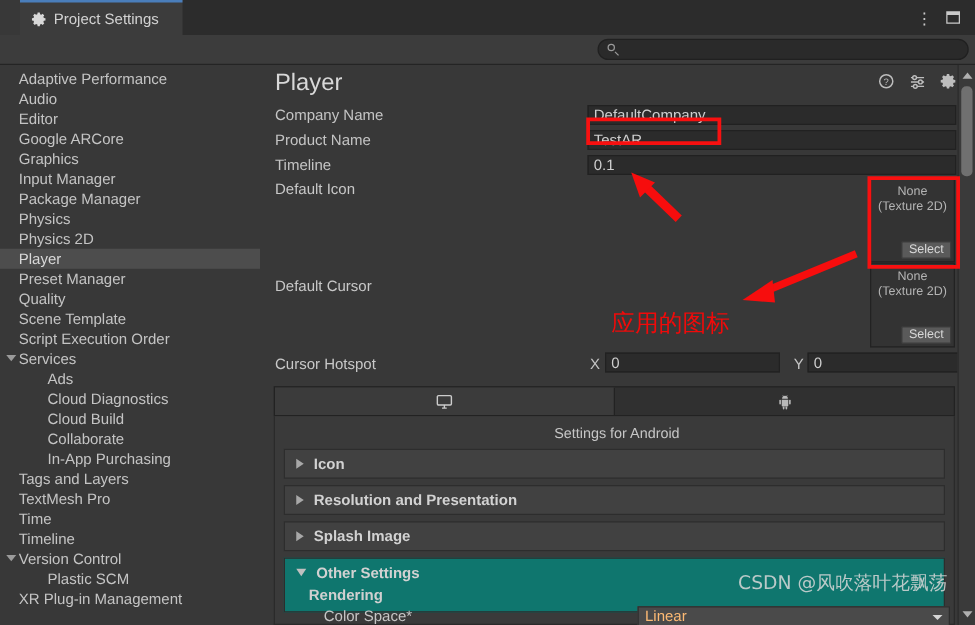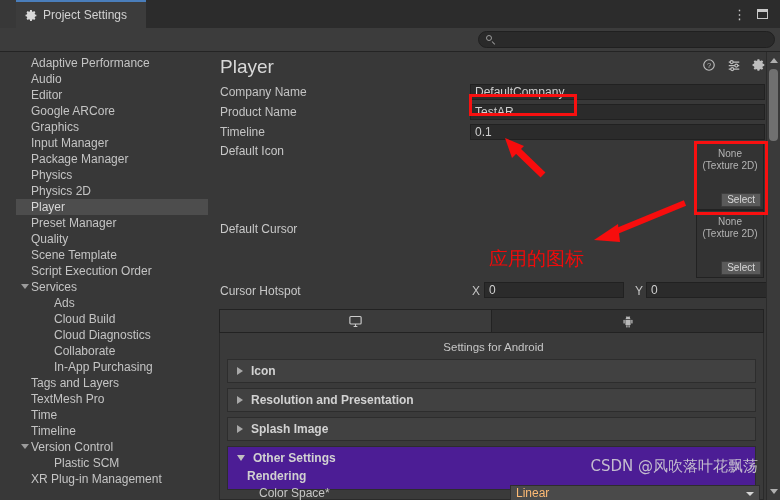--- a/index.html
+++ b/index.html
@@ -74,21 +74,20 @@
     padding-left: 4px;
   }
 
   
   .sidebar {
     position: absolute; left: 0; top: 52px; width: 231px; height: 448px;
     background: #383838;
     border-right: 1px solid #242424;
     padding-top: 3px;
     overflow: hidden;
-    padding-left: 16px;
   }
   .side-item {
     height: 16px; line-height: 16px;
     padding-left: 15px;
     font-size: 12px; color: #c4c4c4;
     white-space: nowrap; cursor: default;
     position: relative;
   }
   .side-item.indent { padding-left: 38px; }
   .side-item.selected { background: #4d4d4d; color: #d8d8d8; }
@@ -175,21 +174,21 @@
     position: absolute; left: 11px; top: 281px; width: 545px; height: 167px;
     background: #3a3a3a; border: 1px solid #2a2a2a; border-top: none;
     padding: 5px 7px 0 7px;
   }
   .settings-title { font-size: 11.5px; color: #c6c6c6; margin: 3px 0 6px 4px; text-align: center; }
   .foldout {
     position: relative; height: 24px; margin-bottom: 5px;
     background: #414141; border: 1px solid #2d2d2d;
     display: flex; align-items: center;
   }
-  .foldout.open { background: #4c1d95; }
+  .foldout.open { background: #0f766e; }
   .fold-tri-closed {
     margin-left: 9px; width: 0; height: 0;
     border-top: 4.5px solid transparent; border-bottom: 4.5px solid transparent;
     border-left: 6px solid #a8a8a8;
   }
   .fold-tri-open {
     margin-left: 9px; width: 0; height: 0;
     border-left: 4.5px solid transparent; border-right: 4.5px solid transparent;
     border-top: 6px solid #c0c0c0;
   }
@@ -283,22 +282,22 @@
         <div class="side-item"><span>Package Manager</span></div>
         <div class="side-item"><span>Physics</span></div>
         <div class="side-item"><span>Physics 2D</span></div>
         <div class="side-item selected"><span>Player</span></div>
         <div class="side-item"><span>Preset Manager</span></div>
         <div class="side-item"><span>Quality</span></div>
         <div class="side-item"><span>Scene Template</span></div>
         <div class="side-item"><span>Script Execution Order</span></div>
         <div class="side-item"><span class="tri"></span><span>Services</span></div>
         <div class="side-item indent"><span>Ads</span></div>
+        <div class="side-item indent"><span>Cloud Diagnostics</span></div>
         <div class="side-item indent"><span>Cloud Build</span></div>
-        <div class="side-item indent"><span>Cloud Diagnostics</span></div>
         <div class="side-item indent"><span>Collaborate</span></div>
         <div class="side-item indent"><span>In-App Purchasing</span></div>
         <div class="side-item"><span>Tags and Layers</span></div>
         <div class="side-item"><span>TextMesh Pro</span></div>
         <div class="side-item"><span>Time</span></div>
         <div class="side-item"><span>Timeline</span></div>
         <div class="side-item"><span class="tri"></span><span>Version Control</span></div>
         <div class="side-item indent"><span>Plastic SCM</span></div>
         <div class="side-item"><span>XR Plug-in Management</span></div>
       </div>

